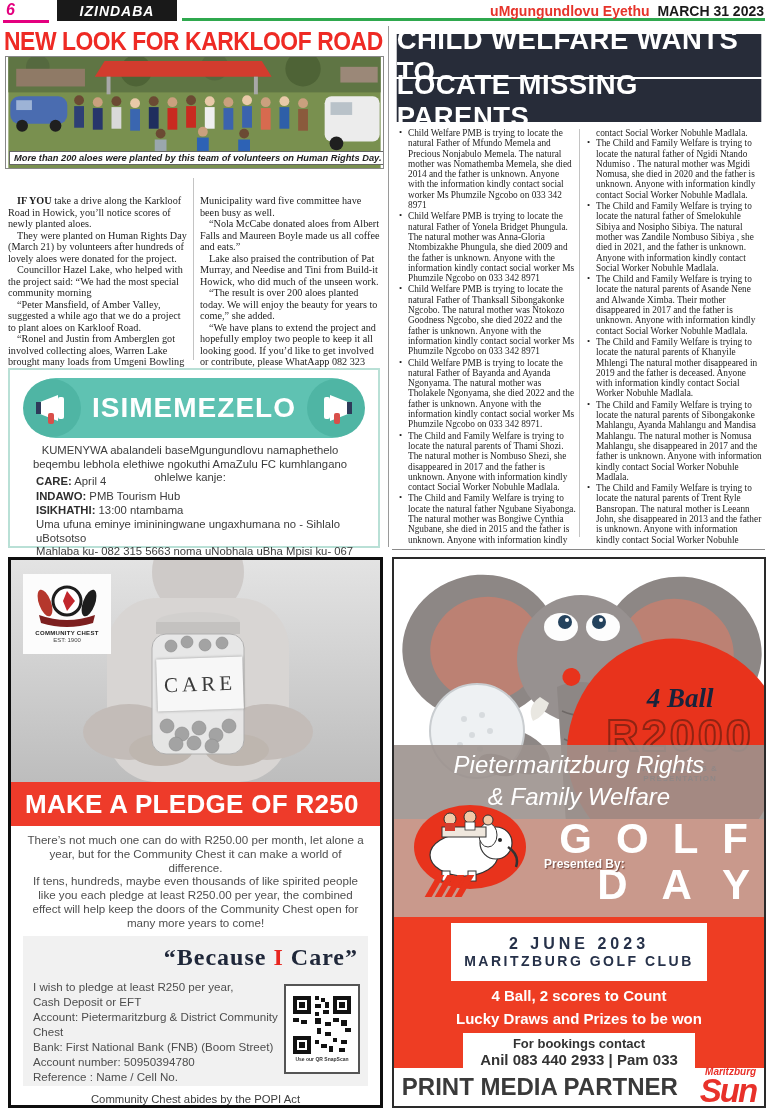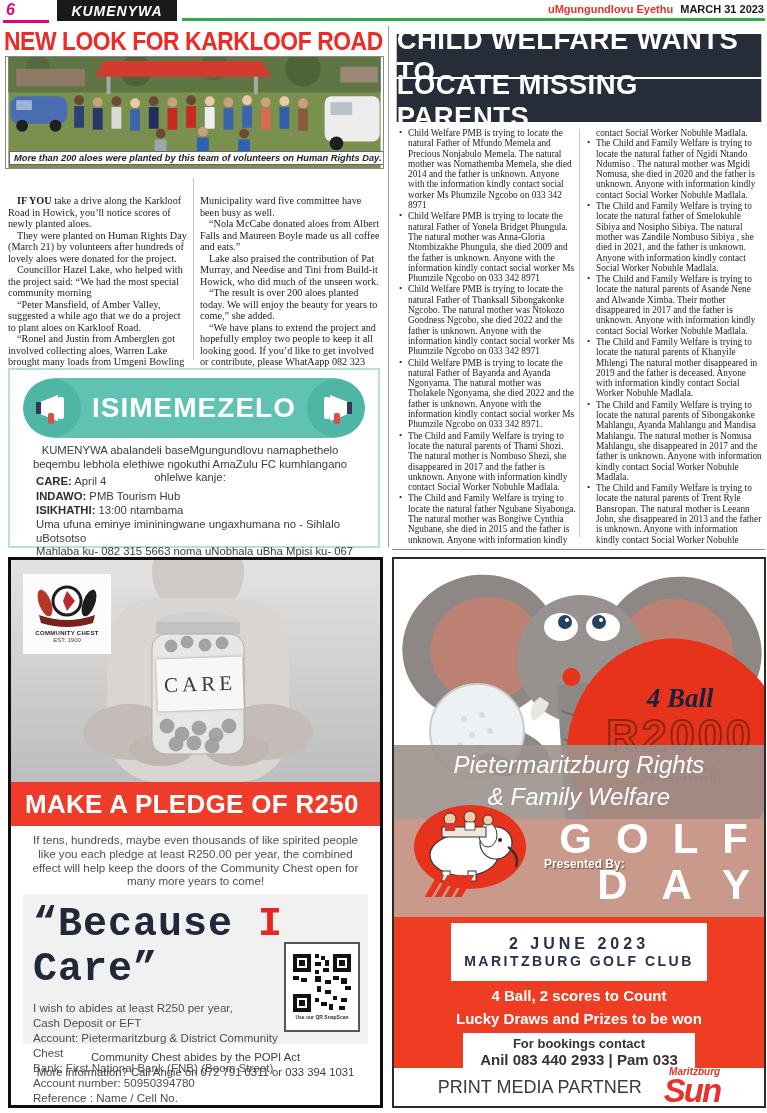--- a/index.html
+++ b/index.html
@@ -7,21 +7,21 @@
         font-family:"Liberation Sans",sans-serif;margin:0 auto;}
   .abs{position:absolute;}
 
   
   .h-num{left:6px;top:1px;font-size:16px;font-weight:700;font-style:italic;color:#e4007f;}
   .h-numline{left:3px;top:20px;width:46px;height:3px;background:#e4007f;}
   .h-section{left:57px;top:0;width:120px;height:21px;background:#191919;color:#fff;
              display:flex;align-items:center;justify-content:center;
              font-style:italic;font-weight:700;font-size:14px;letter-spacing:1px;}
   .h-green{left:182px;top:18px;width:583px;height:3px;background:#2fa84e;}
-  .h-mast{right:3px;top:3px;font-size:11px;white-space:nowrap;}
+  .h-mast{right:3px;top:3px;font-size:14px;white-space:nowrap;}
   .h-mast .paper{color:#e6332a;font-weight:700;}
   .h-mast .pdate{color:#1a1a1a;font-weight:600;margin-left:4px;}
 
   
   .vline-main{left:388px;top:26px;width:1px;height:521px;background:#9a9a9a;}
   .vline-art{left:193px;top:178px;width:1px;height:182px;background:#c4c4c4;}
   .vline-cw{left:579px;top:129px;width:1px;height:408px;background:#c4c4c4;}
   .hr-right{left:392px;top:549px;width:373px;height:1px;background:#8a8a8a;}
 
   
@@ -75,22 +75,22 @@
   .cclogo{position:absolute;left:12px;top:14px;width:88px;height:80px;background:#fcfcfc;
           display:flex;flex-direction:column;align-items:center;justify-content:center;gap:1px;}
   .ccname{font-size:6px;font-weight:800;color:#222;letter-spacing:0.3px;}
   .ccest{font-size:6px;color:#444;}
   .redbar{height:44px;background:#ee3b2a;color:#fff;display:flex;align-items:center;
           padding-left:14px;font-weight:800;font-size:26px;letter-spacing:0.3px;}
   .p-body{padding:7px 14px 0;font-size:11.6px;line-height:13.8px;color:#4e4e4e;text-align:center;}
   .p-body p{margin:0;}
   .quotebox{margin:6px 12px 0;height:150px;background:#f1f1f1;position:relative;
             padding:8px 10px;box-sizing:border-box;}
-  .quote{font-family:Liberation Mono, monospace;font-size:40px;font-weight:700;color:#20283a;
-         text-align:left;letter-spacing:1px;}
+  .quote{font-family:Liberation Serif, serif;font-size:24px;font-weight:700;color:#20283a;
+         text-align:right;letter-spacing:1px;}
   .quote .qi{color:#e8251f;}
   .plines{margin-top:8px;font-size:11.6px;line-height:15px;color:#4e4e4e;width:252px;}
   .qr{position:absolute;right:8px;bottom:12px;width:76px;height:90px;background:#fff;
       border:2px solid #555;box-sizing:border-box;display:flex;flex-direction:column;
       align-items:center;justify-content:center;gap:2px;}
   .qrcap{font-size:5px;color:#333;font-weight:700;}
   .p-foot{margin-top:6px;text-align:center;font-size:11.3px;line-height:14.5px;color:#3e3e3e;}
 
   
   .golf{left:392px;top:557px;width:374px;height:551px;border:2px solid #2a2a2a;background:#fff;
@@ -123,33 +123,33 @@
   .redsec{position:absolute;top:358px;left:0;right:0;height:151px;background:#ee3d23;}
   .datebox{margin:6px auto 0;width:256px;background:#fff;text-align:center;padding:12px 0;color:#263149;}
   .d1{font-size:16px;font-weight:800;letter-spacing:4px;}
   .d2{font-size:14px;font-weight:800;letter-spacing:2.5px;}
   .gline{margin-top:6px;text-align:center;color:#fff;font-weight:800;font-size:15px;}
   .bookings{margin:6px auto 0;width:232px;background:#fff;text-align:center;padding:3px 0;color:#333;}
   .b1{font-size:13px;font-weight:800;}
   .b2{font-size:15px;font-weight:800;}
   .gfoot{position:absolute;top:509px;left:0;right:0;height:38px;background:#fff;
          display:flex;align-items:center;justify-content:center;gap:22px;}
-  .pmp{font-size:18px;font-weight:400;color:#3a3a3a;}
+  .pmp{font-size:24px;font-weight:700;color:#3a3a3a;}
   .sun{line-height:1;color:#e8312a;}
   .sunm{display:block;font-size:10px;font-weight:800;font-style:italic;text-align:right;margin-bottom:-3px;}
   .sunname{font-size:33px;font-weight:800;font-style:italic;letter-spacing:-2px;}
 </style>
 </head>
 <body>
 
 <div class="page">
 
   <div class="abs h-num">6</div>
   <div class="abs h-numline"></div>
-  <div class="abs h-section">KUMENYWA</div>
+  <div class="abs h-section">IZINDABA</div>
   <div class="abs h-green"></div>
   <div class="abs h-mast">
     <span class="paper">uMgungundlovu Eyethu</span>
     <span class="pdate">MARCH 31 2023</span>
   </div>
 
   <div class="abs vline-main"></div>
 
   <div class="abs headline">NEW LOOK FOR KARKLOOF ROAD</div>
 
@@ -330,26 +330,27 @@
           <circle cx="32" cy="16" r="14" fill="#fff" stroke="#1d1d1d" stroke-width="3"></circle>
           <path d="M32 6 L40 16 L32 26 L28 16 Z" fill="#c1272d"></path>
           <path d="M4 30 Q32 40 60 30 L58 38 Q32 46 6 38 Z" fill="#7c1f1f"></path>
         </svg>
         <div class="ccname">COMMUNITY CHEST</div>
         <div class="ccest">EST: 1900</div>
       </div>
     </div>
     <div class="redbar">MAKE A PLEDGE OF R250</div>
     <div class="p-body">
+      <p>There’s not much one can do with R250.00 per month, let alone a year, but for the Community Chest it can make a world of difference.</p>
       <p>If tens, hundreds, maybe even thousands of like spirited people like you each pledge at least R250.00 per year, the combined effect will help keep the doors of the Community Chest open for many more years to come!</p>
     </div>
     <div class="quotebox">
       <div class="quote"><span>“Because </span><span class="qi">I</span><span> Care”</span></div>
       <div class="plines">
-        <div>I wish to abides at least R250 per year,</div>
+        <div>I wish to pledge at least R250 per year,</div>
         <div>Cash Deposit or EFT</div>
         <div>Account: Pietermaritzburg &amp; District Community Chest</div>
         <div>Bank: First National Bank (FNB) (Boom Street)</div>
         <div>Account number: 50950394780</div>
         <div>Reference : Name / Cell No.</div>
       </div>
       <div class="qr">
         <svg width="58" height="58" viewBox="0 0 29 29">
           <rect width="29" height="29" fill="#fff"></rect>
           <path fill="#111" d="M0 0h9v9H0zM20 0h9v9h-9zM0 20h9v9H0z"></path>

